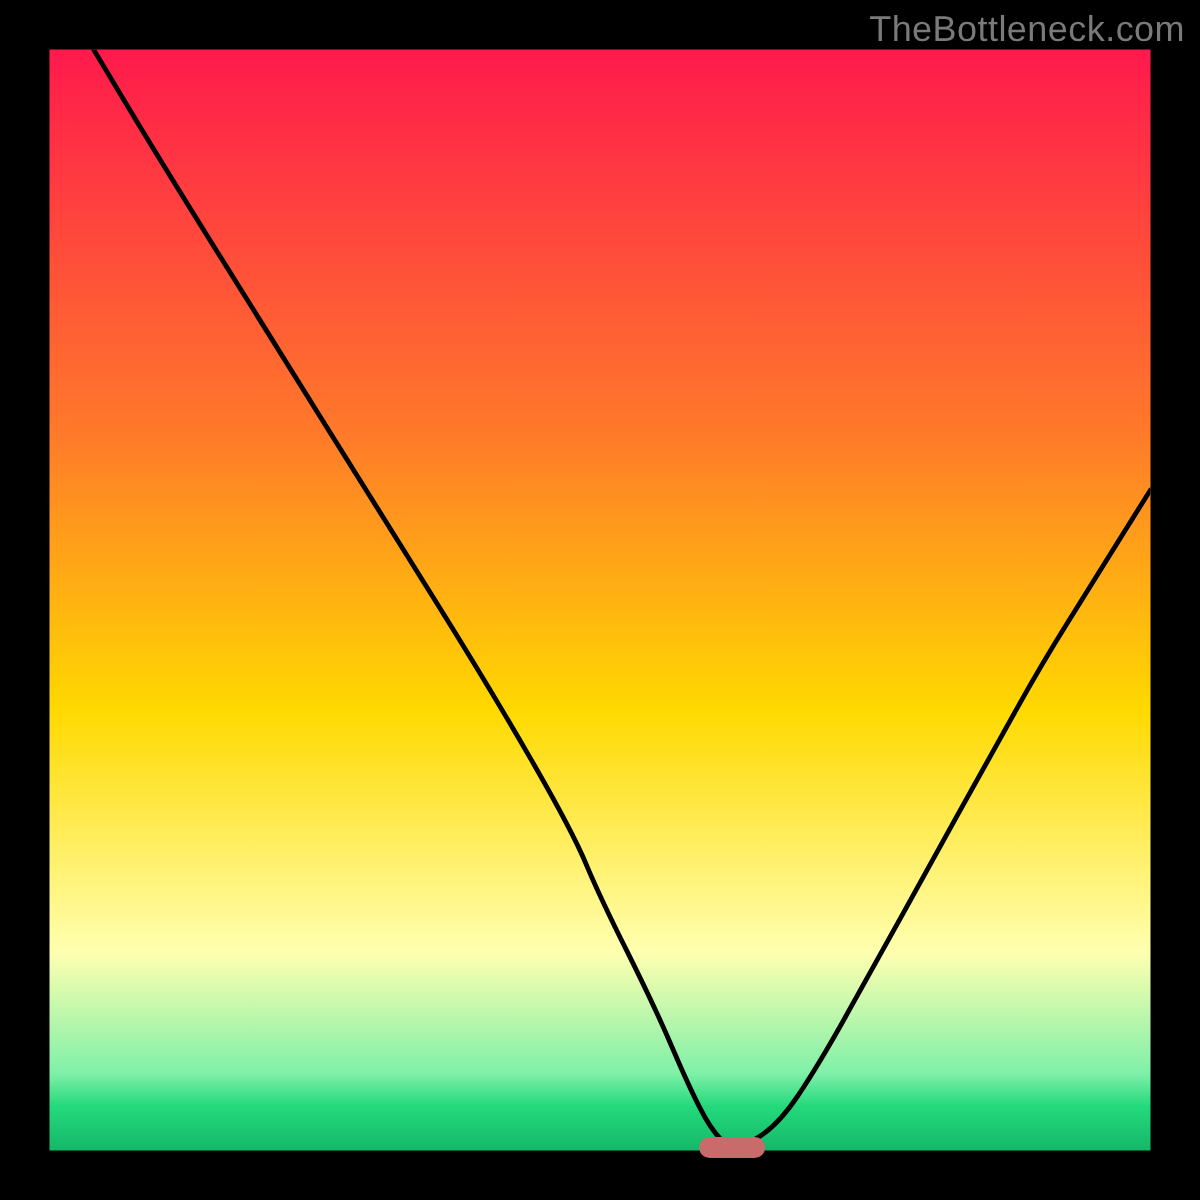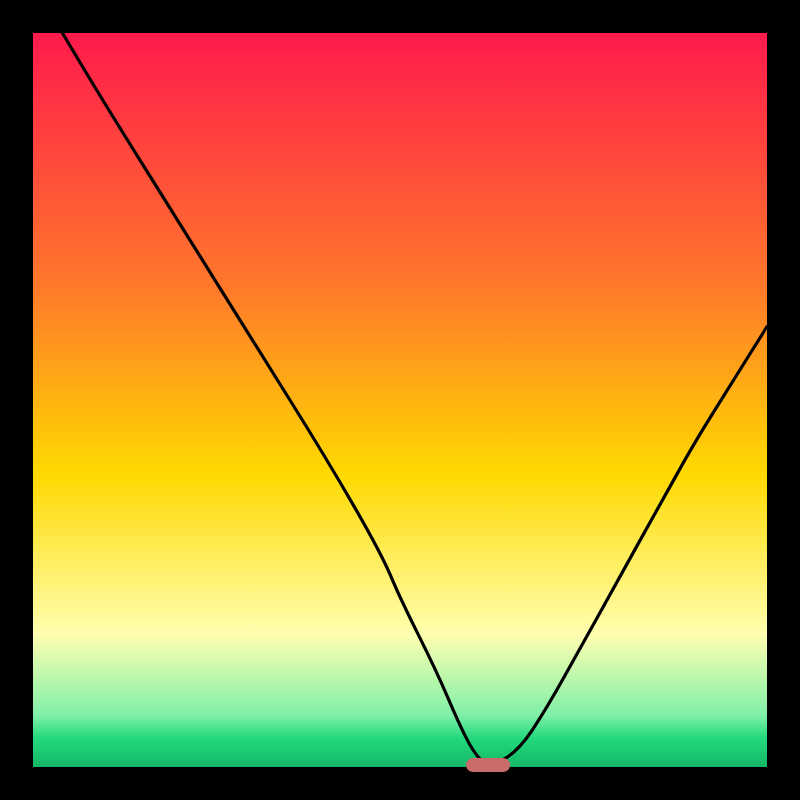--- a/index.html
+++ b/index.html
@@ -29,20 +29,21 @@
     display: block;
     width: 800px;
     height: 800px;
   }
 </style>
 </head>
 <body>
 
 <div class="chart-container">
 
+  <div class="watermark">TheBottleneck.com</div>
 
   <svg viewBox="0 0 800 800" preserveAspectRatio="none">
     <defs>
       <linearGradient id="bg-grad" x1="0" y1="0" x2="0" y2="1">
         <stop id="g0" offset="0%" stop-color="#ff1a4c"></stop>
         <stop id="g1" offset="35%" stop-color="#ff7a2a"></stop>
         <stop id="g2" offset="60%" stop-color="#ffd900"></stop>
         <stop id="g3" offset="82%" stop-color="#ffffb0"></stop>
         <stop id="g4" offset="93%" stop-color="#7ff0a8"></stop>
         <stop id="g5" offset="96%" stop-color="#24d97c"></stop>

